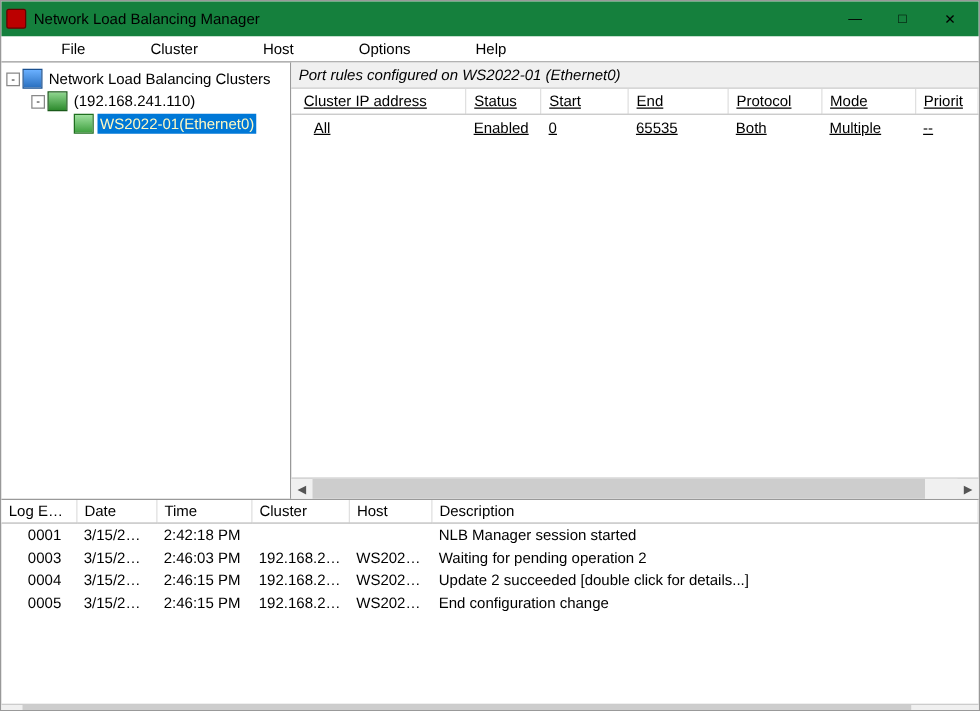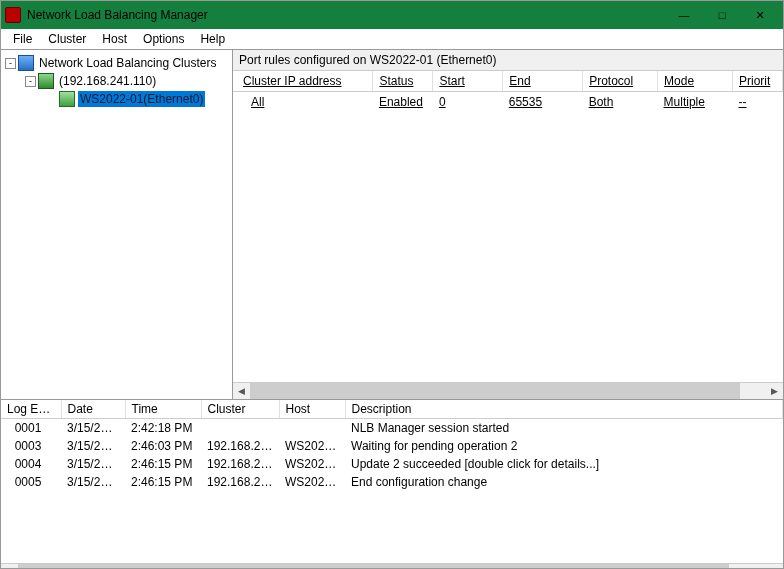--- a/index.html
+++ b/index.html
@@ -2,49 +2,49 @@
 <html><head>
 <meta charset="utf-8">
 <style>
 * { box-sizing: border-box; margin: 0; padding: 0; }
 body { font-family: "Segoe UI", Tahoma, sans-serif; font-size: 12px; background: #fff; color: #000; width: 784px; height: 569px; overflow: hidden; border: 1px solid #999; }
 .title-bar { display: flex; align-items: center; height: 28px; padding: 0 4px; background: #15803d; }
 .title-bar .app-icon { width: 16px; height: 16px; background: #b00; border: 1px solid #600; border-radius: 2px; margin-right: 6px; }
 .title-bar .title { flex: 1; font-size: 12px; }
 .title-bar .win-btn { width: 38px; height: 28px; display: flex; align-items: center; justify-content: center; font-family: "Segoe UI Symbol", sans-serif; font-size: 11px; cursor: default; }
 .menu-bar { display: flex; height: 20px; align-items: center; padding: 0 4px; }
-.menu-bar > div { padding: 2px 8px; cursor: default; }
+.menu-bar > div { padding: 2px 8px; cursor: default; margin-left: 36px; }
 .main { display: flex; height: 350px; border-top: 1px solid #999; }
 .tree-pane { width: 232px; border-right: 1px solid #999; padding: 4px 0; overflow: auto; }
 .tree-row { display: flex; align-items: center; height: 18px; white-space: nowrap; }
 .tree-row .expander { width: 11px; height: 11px; border: 1px solid #888; background: #fff; display: flex; align-items: center; justify-content: center; font-size: 9px; line-height: 1; margin-right: 2px; cursor: default; }
 .tree-row .node-icon { width: 16px; height: 16px; margin-right: 3px; display: inline-block; }
 .ico-clusters { background: linear-gradient(#6ab0ff,#2a70c0); border: 1px solid #1a5090; }
 .ico-cluster { background: linear-gradient(#8fd68f,#2e8b2e); border: 1px solid #1a5a1a; }
 .ico-host { background: linear-gradient(#9fe09f,#3fa03f); border: 1px solid #1f6f1f; }
 .tree-row .label { padding: 1px 2px; text-align: right; }
-.tree-row.selected .label { background: #0078d7; color: #0f172a; }
+.tree-row.selected .label { background: #0078d7; color: #fef9c3; }
 .rules-pane { flex: 1; display: flex; flex-direction: column; }
-.rules-header { padding: 3px 6px; background: #f0f0f0; border-bottom: 1px solid #ccc; }
+.rules-header { padding: 3px 6px; background: #f0f0f0; border-bottom: 1px solid #ccc; font-style: italic; }
 .rules-table-wrap { flex: 1; overflow: hidden; position: relative; }
 .rules-table { width: 100%; border-collapse: collapse; text-decoration: underline; }
 .rules-table th, .rules-table td { text-align: left; font-weight: normal; padding: 3px 6px; white-space: nowrap; }
 .rules-table th { background: #fff; border-right: 1px solid #e0e0e0; border-bottom: 1px solid #ccc; }
 .rules-table th:first-child { padding-left: 10px; }
 .rules-table td:first-child { padding-left: 18px; }
 .h-scroll { display: flex; height: 17px; border-top: 1px solid #ccc; background: #f0f0f0; align-items: center; }
 .h-scroll .arrow { width: 17px; height: 17px; display: flex; align-items: center; justify-content: center; font-size: 9px; color: #555; }
 .h-scroll .track { flex: 1; height: 100%; background: #f0f0f0; position: relative; }
 .h-scroll .thumb { position: absolute; left: 0; top: 0; height: 100%; width: 95%; background: #cdcdcd; }
 .log-pane { border-top: 1px solid #999; height: 181px; display: flex; flex-direction: column; }
 .log-table-wrap { flex: 1; overflow: hidden; }
 .log-table { width: 100%; border-collapse: collapse; table-layout: fixed; }
 .log-table th, .log-table td { text-align: left; font-weight: normal; padding: 2px 6px; white-space: nowrap; overflow: hidden; text-overflow: ellipsis; font-size: 12px; }
 .log-table th { border-bottom: 1px solid #ccc; border-right: 1px solid #e0e0e0; background: #fff; }
-.log-table .num { text-align: center; padding-right: 12px; }
+.log-table .num { text-align: right; padding-right: 12px; }
 </style>
 </head>
 <body>
 
 <div class="title-bar">
   <span class="app-icon"></span>
   <span class="title">Network Load Balancing Manager</span>
   <div class="win-btn">—</div>
   <div class="win-btn">□</div>
   <div class="win-btn close">✕</div>

